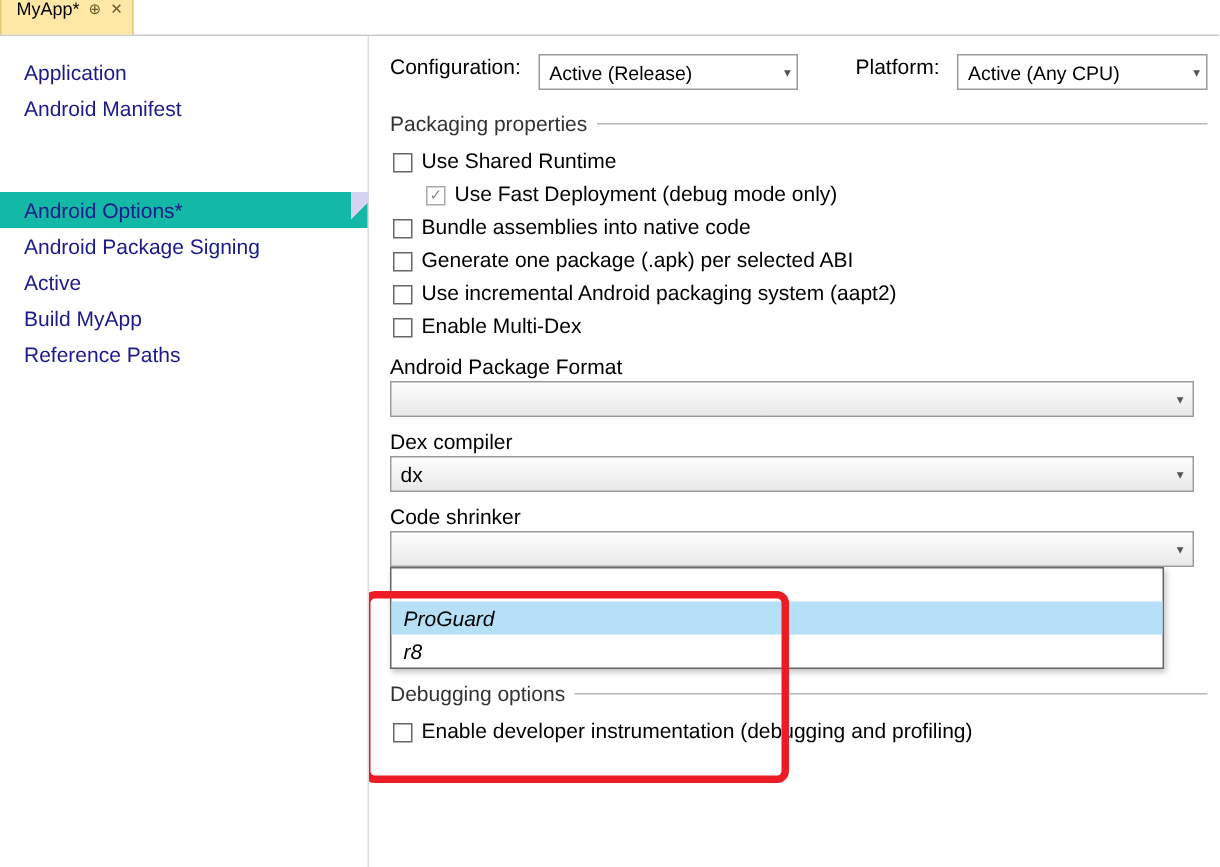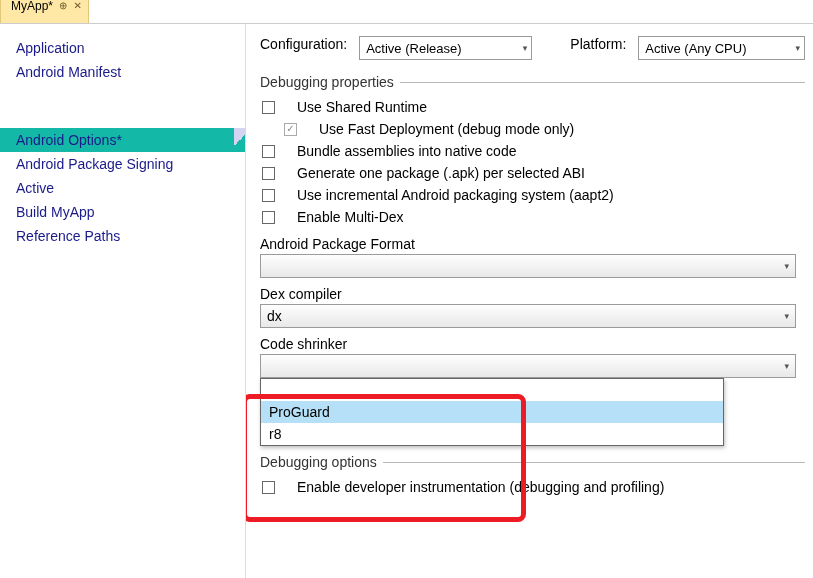--- a/index.html
+++ b/index.html
@@ -105,22 +105,22 @@
     gap: 6px;
     margin: 4px 0 6px 0;
   }
   .group-label .line {
     flex: 1;
     border-top: 1px solid #b8b8b8;
     height: 0;
   }
   .check-row {
     display: flex;
-    align-items: center;
-    gap: 22px;
+    align-items: flex-end;
+    gap: 6px;
     font-size: 14px;
     padding: 3px 0 3px 2px;
   }
   .check-row.indent { padding-left: 24px; }
   .checkbox {
     width: 13px;
     height: 13px;
     border: 1px solid #666;
     background: #fff;
     display: inline-flex;
@@ -156,24 +156,25 @@
   }
   .highlight-box {
     position: absolute;
     border: 5px solid #ed1c24;
     border-radius: 8px;
     pointer-events: none;
   }
   .main { position: relative; }
   .dropdown-list {
     border: 1px solid #666;
-    width: 464px;
+    width: 516px;
     background: #fff;
     font-size: 14px;
     box-shadow: 1px 2px 4px rgba(0,0,0,0.25);
+    font-style: italic;
   }
   .dropdown-list .opt {
     padding: 3px 8px;
     height: 22px;
     display: flex;
     align-items: center;
   }
   .dropdown-list .opt.blank { height: 22px; }
   .dropdown-list .opt.sel { background: #b6e0f7; }
 </style>
@@ -208,21 +209,21 @@
       </div>
       <div style="width:20px"></div>
       <label>Platform:</label>
       <div class="combo plat">
         <span>Active (Any CPU)</span>
         <span class="arrow">▾</span>
       </div>
     </div>
 
     <div class="group-label">
-      <span>Debugging properties</span>
+      <span>Packaging properties</span>
         <span class="line"></span>
     </div>
 
     <div class="check-row">
       <span class="checkbox"></span>
       <span>Use Shared Runtime</span>
     </div>
     <div class="check-row indent">
       <span class="checkbox checked disabled">✓</span>
       <span>Use Fast Deployment (debug mode only)</span>

